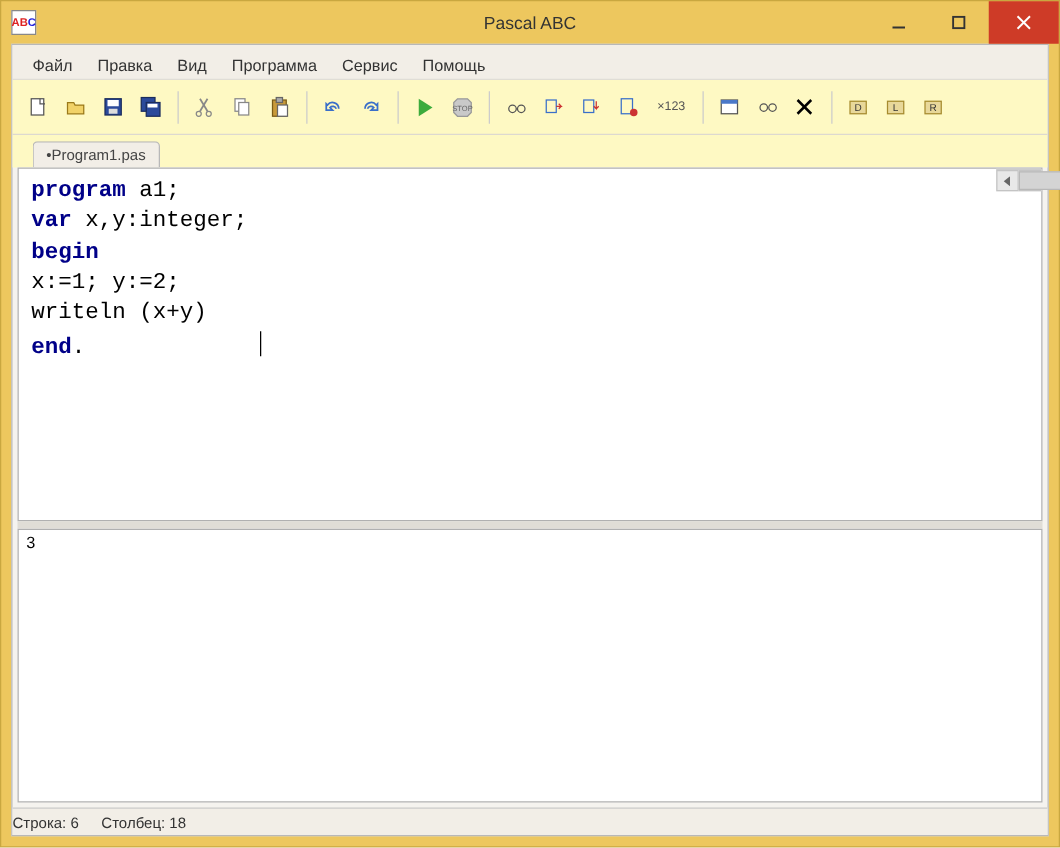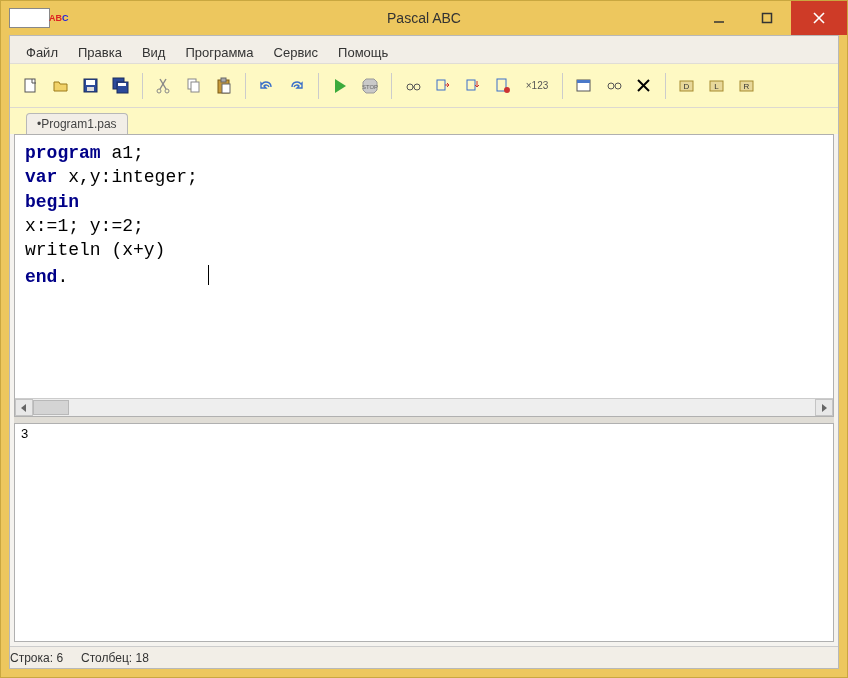--- a/index.html
+++ b/index.html
@@ -1,35 +1,35 @@
 <!DOCTYPE html>
 <html><head>
 <meta charset="utf-8">
 <style>
 * { margin: 0; padding: 0; box-sizing: border-box; }
 body { font-family: "Segoe UI", Tahoma, sans-serif; font-size: 13px; background: #f0f0f0; overflow: hidden; }
 .window { width: 848px; height: 678px; background: #edc75e; border: 1px solid #c9a740; display: flex; flex-direction: column; }
 .titlebar { height: 34px; display: flex; align-items: center; position: relative; }
-.app-icon { width: 20px; height: 20px; margin-left: 8px; background: #fff; border: 1px solid #888; display:flex; align-items:center; justify-content:flex-start; font-size:9px; font-weight:bold;padding-left:39px; }
+.app-icon { width: 20px; height: 20px; margin-left: 8px; background: #fff; border: 1px solid #888; display:flex; align-items:center; justify-content:center; font-size:9px; font-weight:bold; }
 .app-icon span:first-child{color:#d22;}
 .app-icon span:last-child{color:#22d;}
 .title-text { position:absolute; left:50%; transform:translateX(-50%); color: #333; font-size: 14px; }
 .window-controls { margin-left: auto; display: flex; height: 34px; }
 .wc-btn { width: 48px; display: flex; align-items: center; justify-content: center; }
 .wc-close { background: #ce3b27; color: #fff; width: 56px; }
 .wc-btn svg { width: 12px; height: 12px; }
 .inner { flex: 1; margin: 0 8px 8px 8px; background: #f5f3ef; border: 1px solid #b8b8b8; display: flex; flex-direction: column; }
 .menubar { height: 28px; display: flex; align-items: flex-end; padding: 0 8px; gap: 4px; background:#f2eee7; border-bottom:1px solid #e0ddd6; }
 .menu-item { padding: 3px 8px; color: #333; }
 .toolbar { height: 44px; display: flex; align-items: center; padding: 0 8px; gap: 4px; background:#fef9c3; border-bottom:1px solid #ddd9d0; }
 .tb-btn { width: 26px; height: 26px; display:flex; align-items:center; justify-content:center; border:1px solid transparent; }
 .tb-sep { width:1px; height:26px; background:#ccc; margin:0 4px; }
 .tabbar { height: 26px; display: flex; align-items: flex-end; padding-left: 16px; background:#fef9c3; }
 .tab { padding: 3px 10px; background: #f2eee7; border: 1px solid #b8b8b8; border-bottom: none; border-radius: 4px 4px 0 0; font-size: 12px; color:#444; }
-.editor-wrap { flex: 1.3; border: 1px solid #b0b0b0; margin: 0 4px; background:#fff; display:flex; flex-direction:column; min-height:0; }
+.editor-wrap { flex: 1.3; border: 1px solid #b0b0b0; margin: 0 4px; background:#fff; display:flex; flex-direction:row; min-height:0; }
 .editor { flex:1; padding: 6px 10px; font-family: "Courier New", monospace; font-size: 18px; line-height: 1.35; overflow:auto; white-space: pre; color:#000; }
 .kw { color: #000088; font-weight: bold; }
 .scrollbar-h { height:18px; background:#eee; border-top:1px solid #ccc; display:flex; }
 .sb-btn { width:18px; background:#e8e8e8; border:1px solid #c4c4c4; display:flex; align-items:center; justify-content:center; }
 .sb-track { flex:1; position:relative; }
 .sb-thumb { position:absolute; left:0; top:1px; bottom:1px; width:36px; background:#d4d4d4; border:1px solid #b8b8b8; }
 .splitter { height:6px; background:#e0ddd6; margin:0 4px; cursor: ns-resize; }
 .output-wrap { flex: 1; border: 1px solid #b0b0b0; margin: 0 4px 4px 4px; background:#fff; display:flex; flex-direction:column; min-height:0; }
 .output { flex:1; padding: 2px 6px; font-family: Tahoma, sans-serif; font-size: 13px; color:#000; }
 .statusbar { height: 22px; display:flex; align-items:center; padding:0 0; gap:18px; background:#f2eee7; border-top:1px solid #ccc; font-size:12px; color:#333; }

